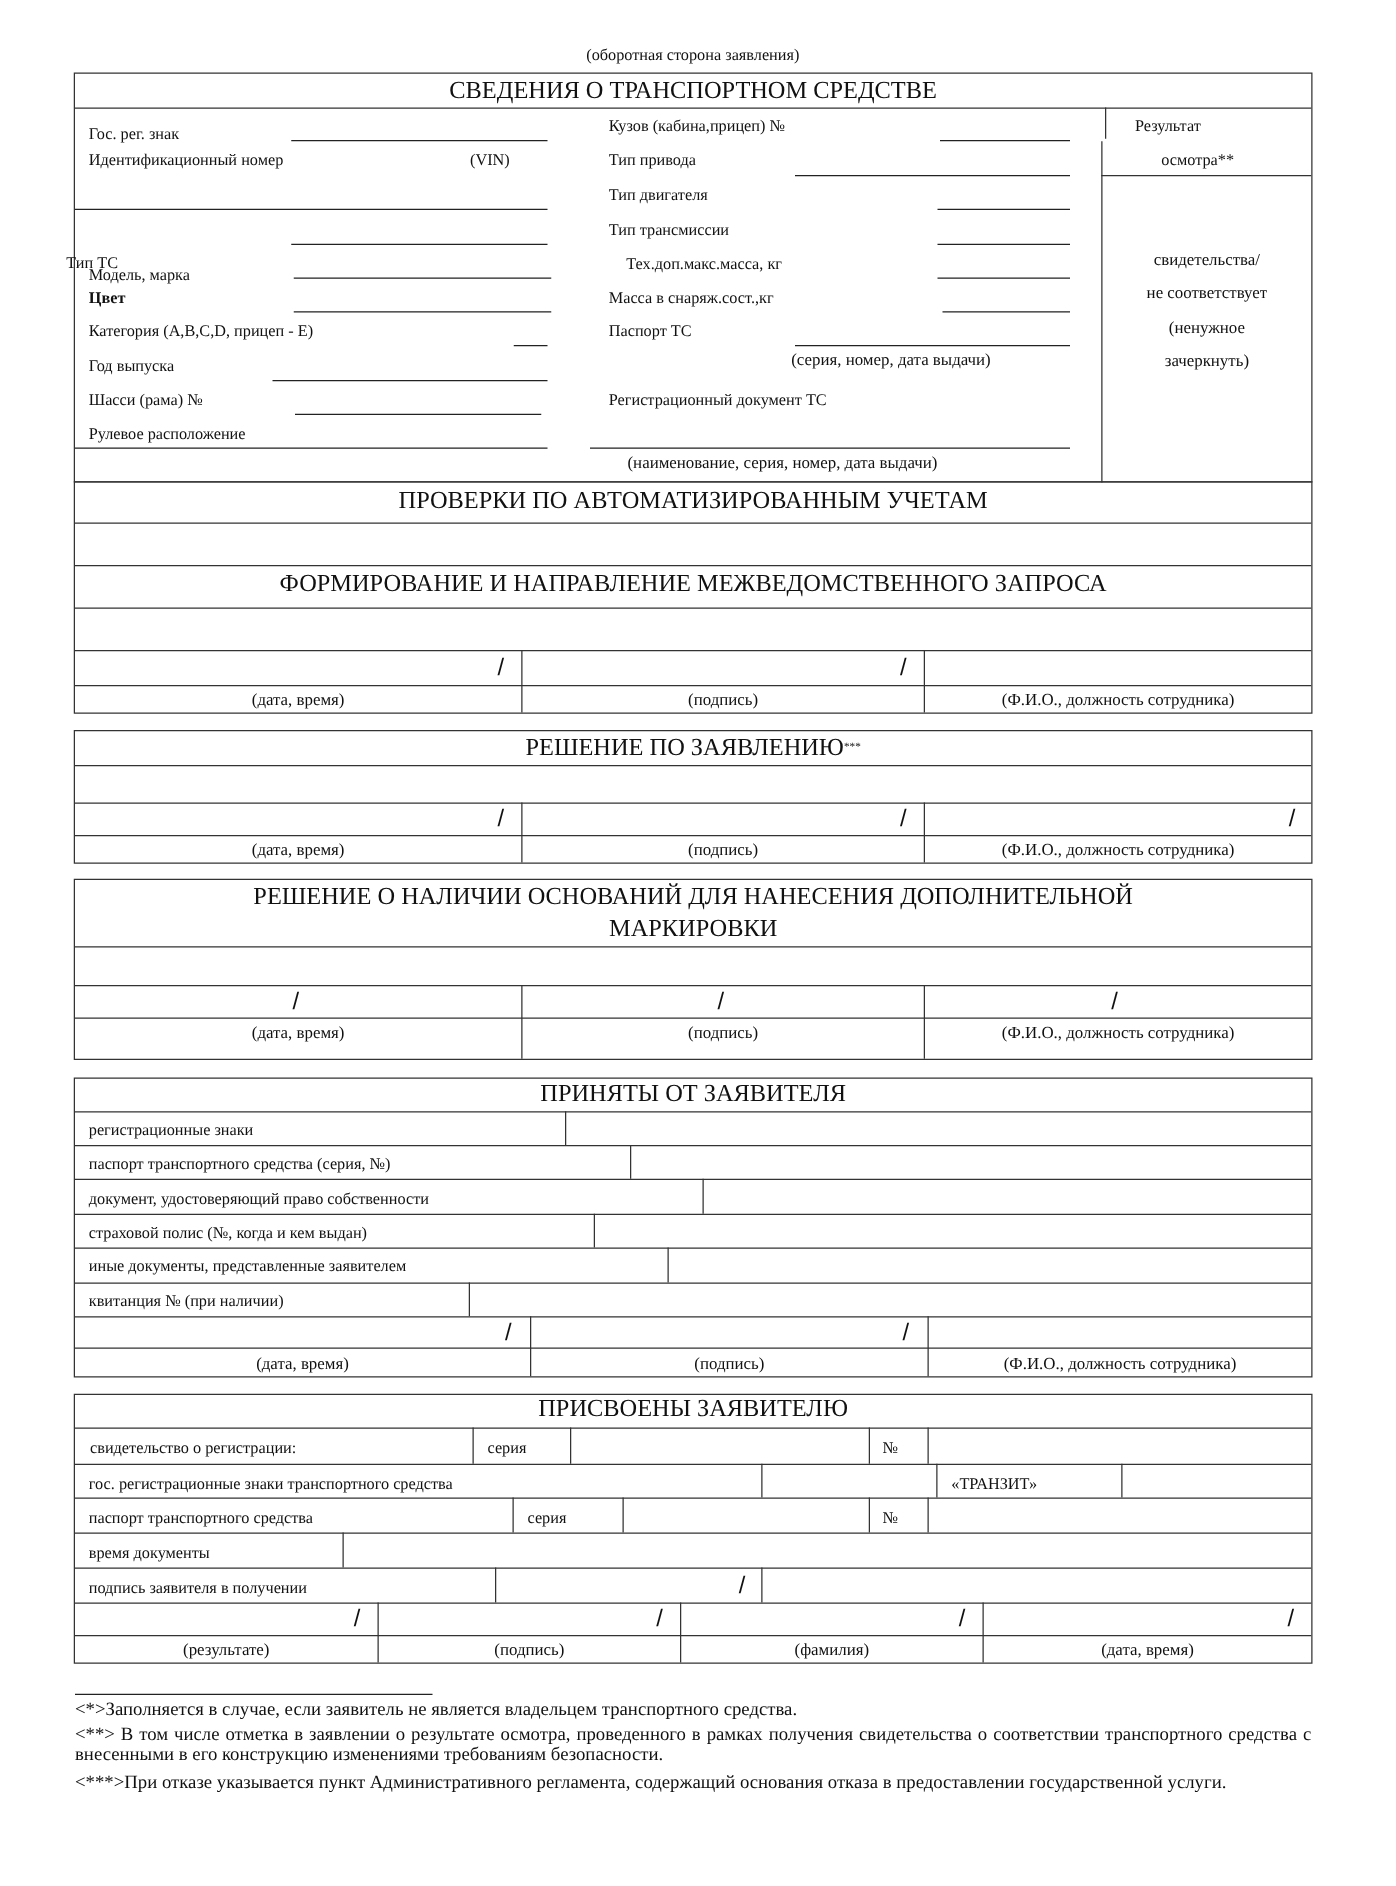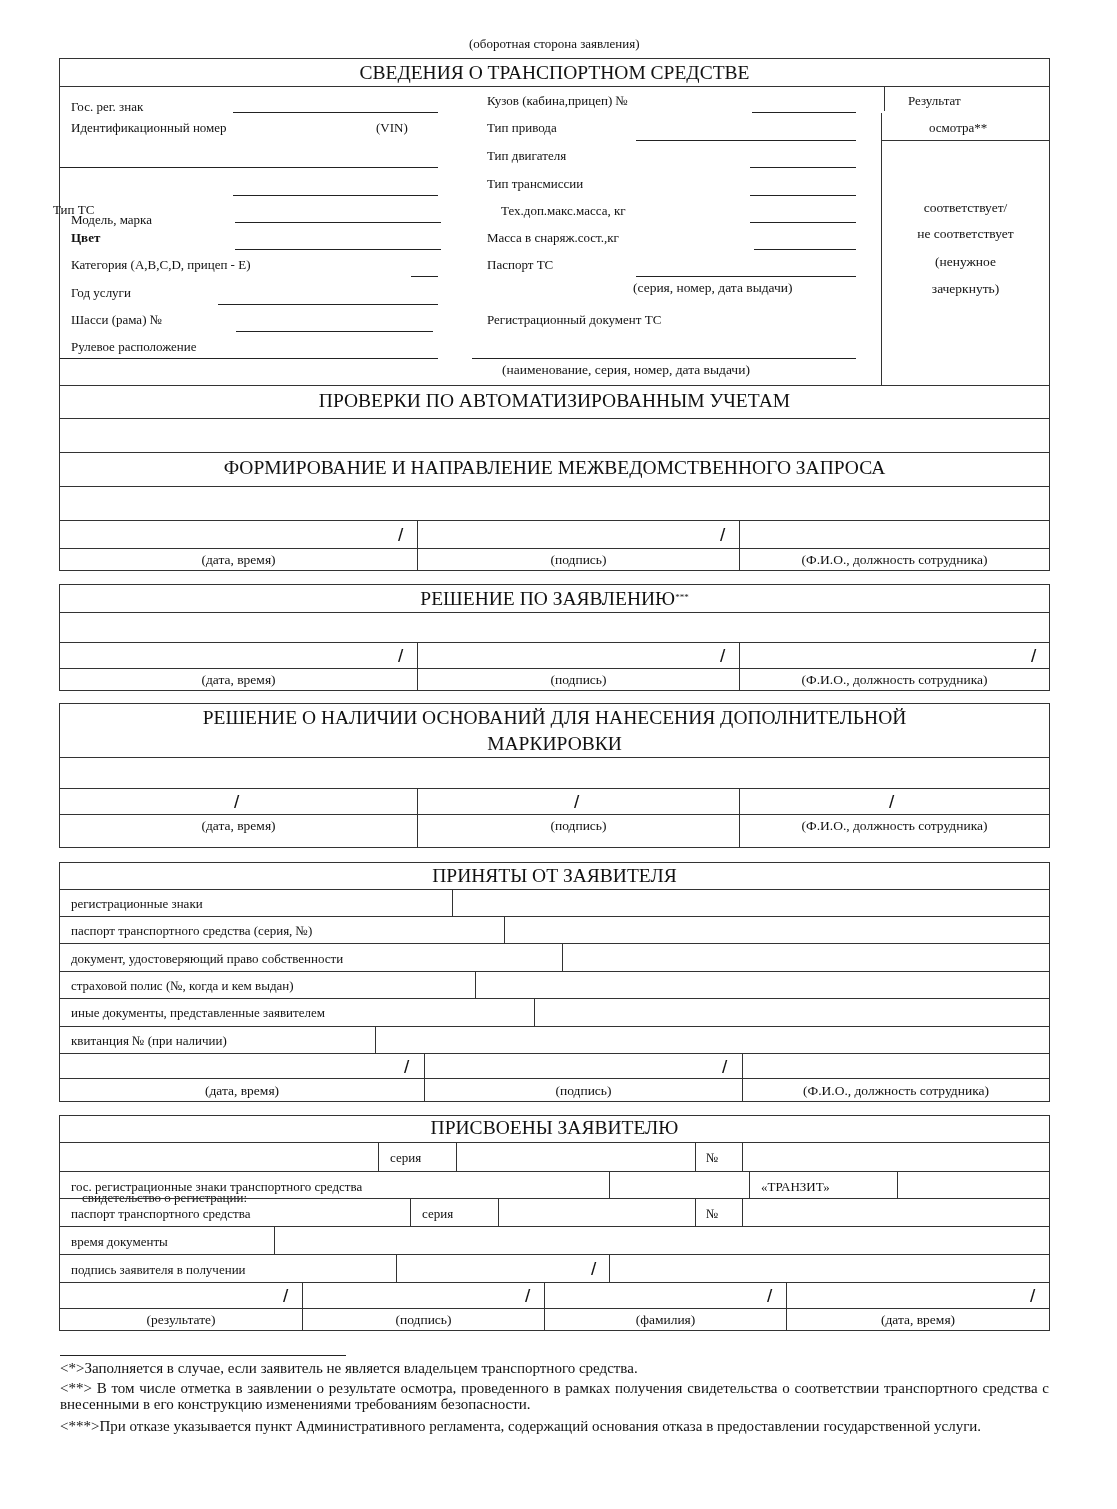--- a/index.html
+++ b/index.html
@@ -40,21 +40,21 @@
 
   <div class="t" style="left:53px;top:199px;">Тип ТС</div>
   <div class="ul" style="left:235px;top:222px;width:206px;"></div>
 
   <div class="t" style="left:71px;top:227px;font-weight:bold;">Цвет</div>
   <div class="ul" style="left:235px;top:249px;width:206px;"></div>
 
   <div class="t" style="left:71px;top:254px;">Категория (A,B,C,D, прицеп - E)</div>
   <div class="ul" style="left:411px;top:276px;width:27px;"></div>
 
-  <div class="t" style="left:71px;top:282px;">Год услуги</div>
+  <div class="t" style="left:71px;top:282px;">Год выпуска</div>
   <div class="ul" style="left:218px;top:304px;width:220px;"></div>
 
   <div class="t" style="left:71px;top:309px;">Шасси (рама) №</div>
   <div class="ul" style="left:236px;top:331px;width:197px;"></div>
 
   <div class="t" style="left:71px;top:336px;">Рулевое расположение</div>
   <div class="ul" style="left:60px;top:358px;width:378px;"></div>
 
   <div class="t" style="left:487px;top:90px;">Кузов (кабина,прицеп) №</div>
   <div class="ul" style="left:752px;top:112px;width:104px;"></div>
@@ -80,21 +80,21 @@
 
   <div class="t" style="left:487px;top:309px;">Регистрационный документ ТС</div>
   <div class="ul" style="left:472px;top:358px;width:384px;"></div>
   <div class="sm" style="left:502px;top:362px;">(наименование, серия, номер, дата выдачи)</div>
 
   <div class="vl" style="left:884px;top:86px;height:25px;"></div>
   <div class="vl" style="left:881px;top:113px;height:273px;"></div>
   <div class="hl" style="left:881px;top:140px;width:168px;"></div>
   <div class="t" style="left:908px;top:90px;">Результат</div>
   <div class="t" style="left:929px;top:117px;">осмотра**</div>
-  <div class="sm ctr" style="left:882px;width:167px;top:200px;">соответствует/</div>
+  <div class="sm ctr" style="left:882px;width:167px;top:200px;">свидетельства/</div>
   <div class="sm ctr" style="left:882px;width:167px;top:226px;">не соответствует</div>
   <div class="sm ctr" style="left:882px;width:167px;top:254px;">(ненужное</div>
   <div class="sm ctr" style="left:882px;width:167px;top:281px;">зачеркнуть)</div>
 </div>
 
 <div>
   <div class="box" style="left:59px;top:385px;width:991px;height:186px;"></div>
   <div class="head" style="top:389px;">ПРОВЕРКИ ПО АВТОМАТИЗИРОВАННЫМ УЧЕТАМ</div>
   <div class="hl" style="left:60px;top:418px;width:989px;"></div>
   <div class="abs" style="left:60px;top:419px;width:989px;height:33px;"></div>
@@ -205,21 +205,21 @@
   <div class="sm ctr" style="left:60px;width:364px;top:1083px;">(дата, время)</div>
   <div class="sm ctr" style="left:425px;width:317px;top:1083px;">(подпись)</div>
   <div class="sm ctr" style="left:743px;width:306px;top:1083px;">(Ф.И.О., должность сотрудника)</div>
 </div>
 
 <div>
   <div class="box" style="left:59px;top:1115px;width:991px;height:216px;"></div>
   <div class="head" style="top:1116px;">ПРИСВОЕНЫ ЗАЯВИТЕЛЮ</div>
 
   <div class="hl" style="left:60px;top:1142px;width:989px;"></div>
-  <div class="t" style="left:82px;top:1147px;margin-top:40px;">свидетельство о регистрации:</div>
+  <div class="t" style="left:72px;top:1147px;">свидетельство о регистрации:</div>
   <div class="vl" style="left:378px;top:1142px;height:29px;"></div>
   <div class="t" style="left:390px;top:1147px;">серия</div>
   <div class="vl" style="left:456px;top:1142px;height:29px;"></div>
   <div class="abs" style="left:457px;top:1143px;width:238px;height:28px;"></div>
   <div class="vl" style="left:695px;top:1142px;height:29px;"></div>
   <div class="t" style="left:706px;top:1147px;">№</div>
   <div class="vl" style="left:742px;top:1142px;height:29px;"></div>
   <div class="abs" style="left:743px;top:1143px;width:306px;height:28px;"></div>
 
   <div class="hl" style="left:60px;top:1171px;width:989px;"></div>

